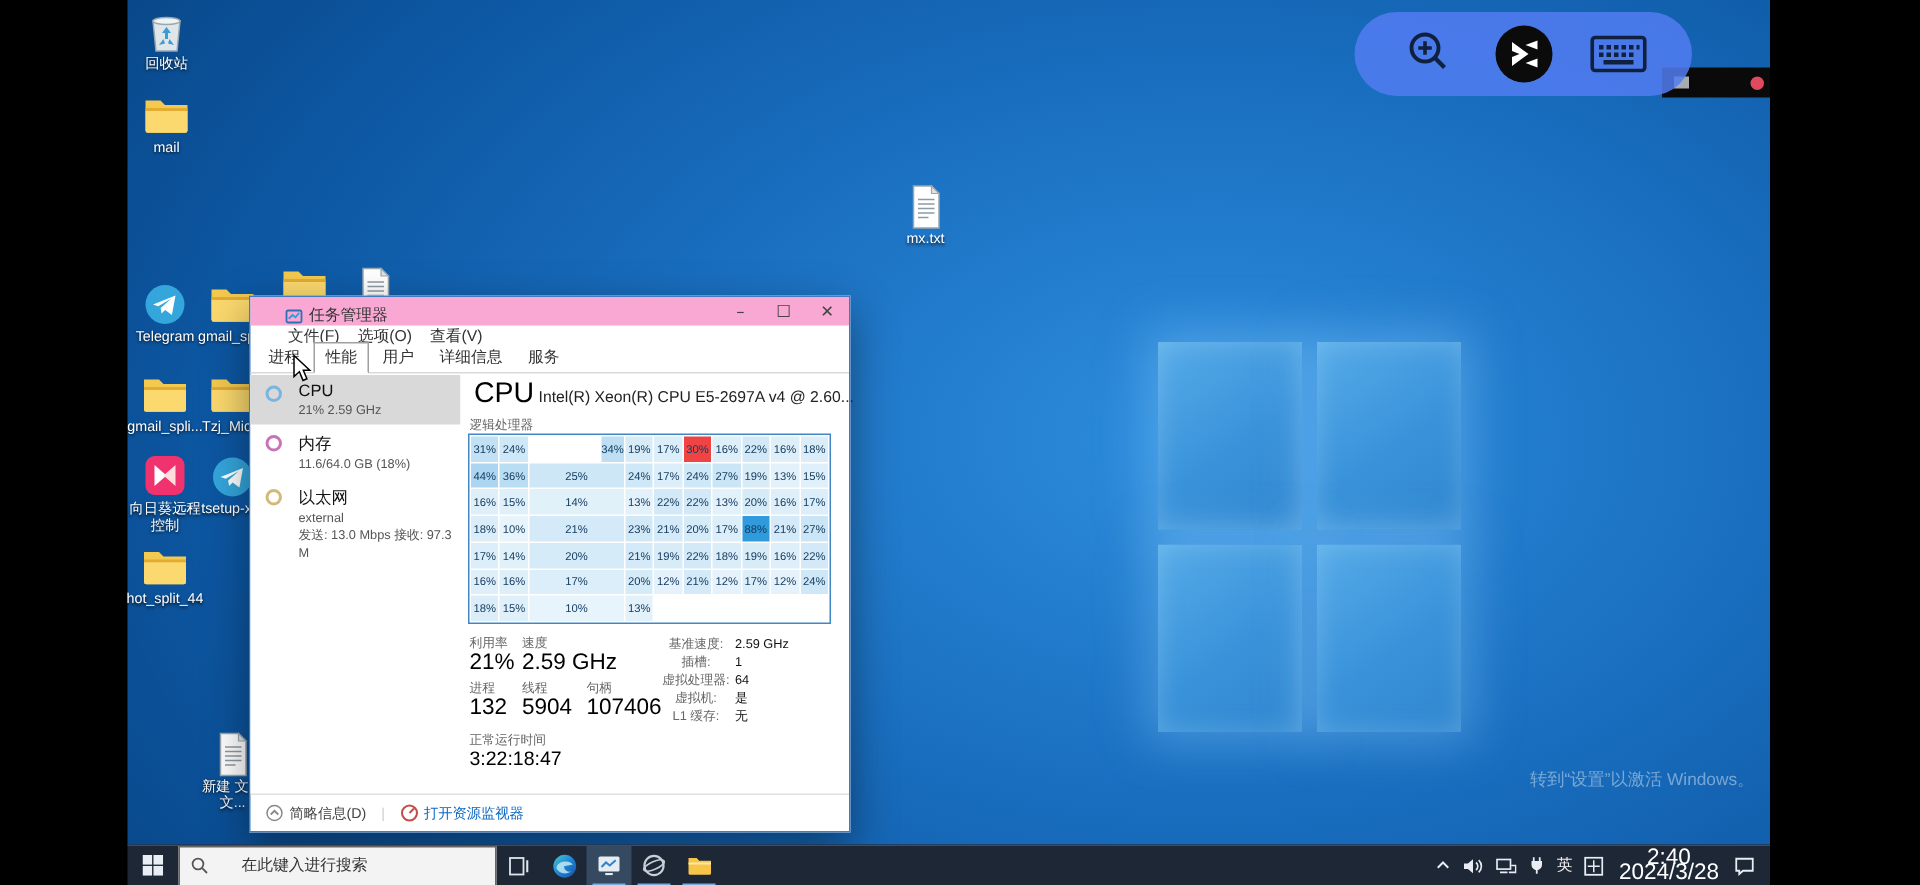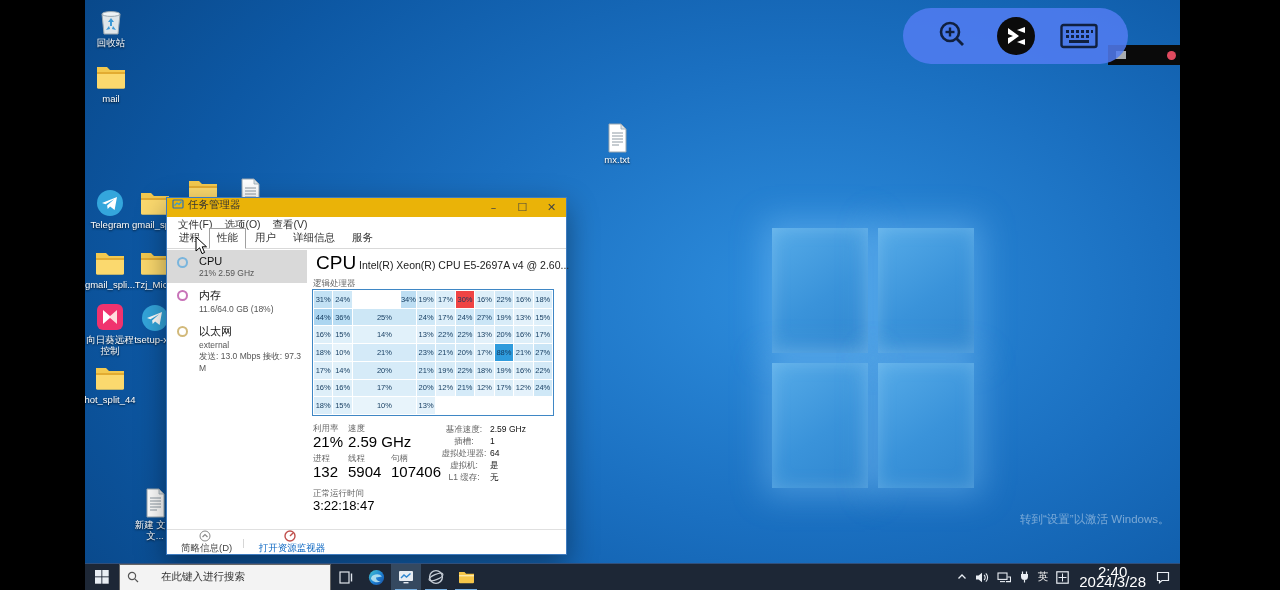--- a/index.html
+++ b/index.html
@@ -32,27 +32,27 @@
   .pill .pbtn { width:40px; height:40px; display:flex; align-items:center; justify-content:center; }
 
   .rec-bar { position:absolute; left:1108px; top:45px; width:72px; height:20px; background:#0a0a0a; z-index:25;
     display:flex; align-items:center; }
   .rec-dot { width:9px; height:9px; border-radius:50%; background:#e04a5f; margin-left:41px; }
   .rec-glyph { width:10px; height:8px; background:#cfd4da; margin-left:8px; opacity:.8; }
 
   
   #tm { position:absolute; left:166px; top:197px; width:401px; height:358px; background:#fff;
     border:1px solid #3e7bbf; box-shadow:0 10px 28px rgba(0,0,0,.4); z-index:10; font-size:11px; color:#222; }
-  .tm-titlebar { position:absolute; left:0; top:0; right:0; height:19px; background:#eab308;
-    display:flex; align-items:flex-start; }
+  .tm-titlebar { position:absolute; left:0; top:0; right:0; height:19px; background:#f9a8d4;
+    display:flex; align-items:flex-end;padding-left:18px; }
   .tm-title { font-size:10.5px; margin-left:4px; color:#333; }
   .tm-caption-btns { margin-left:auto; display:flex; height:100%; }
   .tm-cbtn { width:29px; height:100%; display:flex; align-items:center; justify-content:center;
     font-size:11px; color:#444; font-family:"DejaVu Sans",sans-serif; }
-  .tm-menubar { position:absolute; left:0; top:19px; right:0; height:15px; display:flex; align-items:center; padding-left:5px; }
+  .tm-menubar { position:absolute; left:0; top:19px; right:0; height:15px; display:flex; align-items:flex-start; padding-left:19px; }
   .tm-menu { font-size:10.5px; color:#333; padding:0 6px; }
   .tm-tabs { position:absolute; left:0; top:34px; right:0; height:17px; display:flex; align-items:flex-end;
     padding-left:4px; border-bottom:1px solid #d9d9d9; }
   .tm-tab { font-size:10.5px; color:#333; padding:2px 7px 2px; margin-right:1px; border:1px solid transparent; }
   .tm-tab.sel { border:1px solid #a0a0a0; background:#fff; border-bottom-color:#fff; position:relative; top:1px; padding-bottom:3px; }
 
   
   .tm-side { position:absolute; left:0; top:52px; width:140px; bottom:25px; background:#fff; }
   .tm-item { position:relative; padding:5px 4px 5px 32px; }
   .tm-item.sel { background:#d9d9d9; }
@@ -72,21 +72,21 @@
 
   .stat-lbl { position:absolute; font-size:8.5px; color:#666; white-space:nowrap; }
   .stat-val { position:absolute; font-size:15px; color:#000; white-space:nowrap; }
   .stat-val.sm { font-size:13px; }
   .rs-row { position:absolute; left:131px; width:120px; display:flex; font-size:8.5px; }
   .rs-l { color:#666; width:52px;text-align:center; }
   .rs-v { color:#111; }
 
   .tm-footer { position:absolute; left:0; bottom:0; right:0; height:25px; border-top:1px solid #e0e0e0;
     display:flex; align-items:center; font-size:9.5px; }
-  .foot-item { display:flex; align-items:center; margin-left:10px;flex-direction:column; }
+  .foot-item { display:flex; align-items:center; margin-left:10px; }
   .foot-sep { color:#ccc; margin-left:10px; }
   .foot-link { color:#0a66c2; margin-left:4px; }
   .foot-gray { color:#444; margin-left:4px; }
 
   
   #taskbar { position:absolute; left:85px; top:563px; width:1095px; height:27px; background:#1d2736;
     display:flex; align-items:center; z-index:20; border-top:1px solid rgba(70,120,190,.5); }
   .tb-start { width:34px; height:27px; display:flex; align-items:center; justify-content:center; }
   .tb-search { width:212px; height:27px; background:#f3f3f3; border:1px solid #666; display:flex; align-items:center; }
   .tb-search .ph { font-size:10.5px; color:#333; margin-left:22px; }

